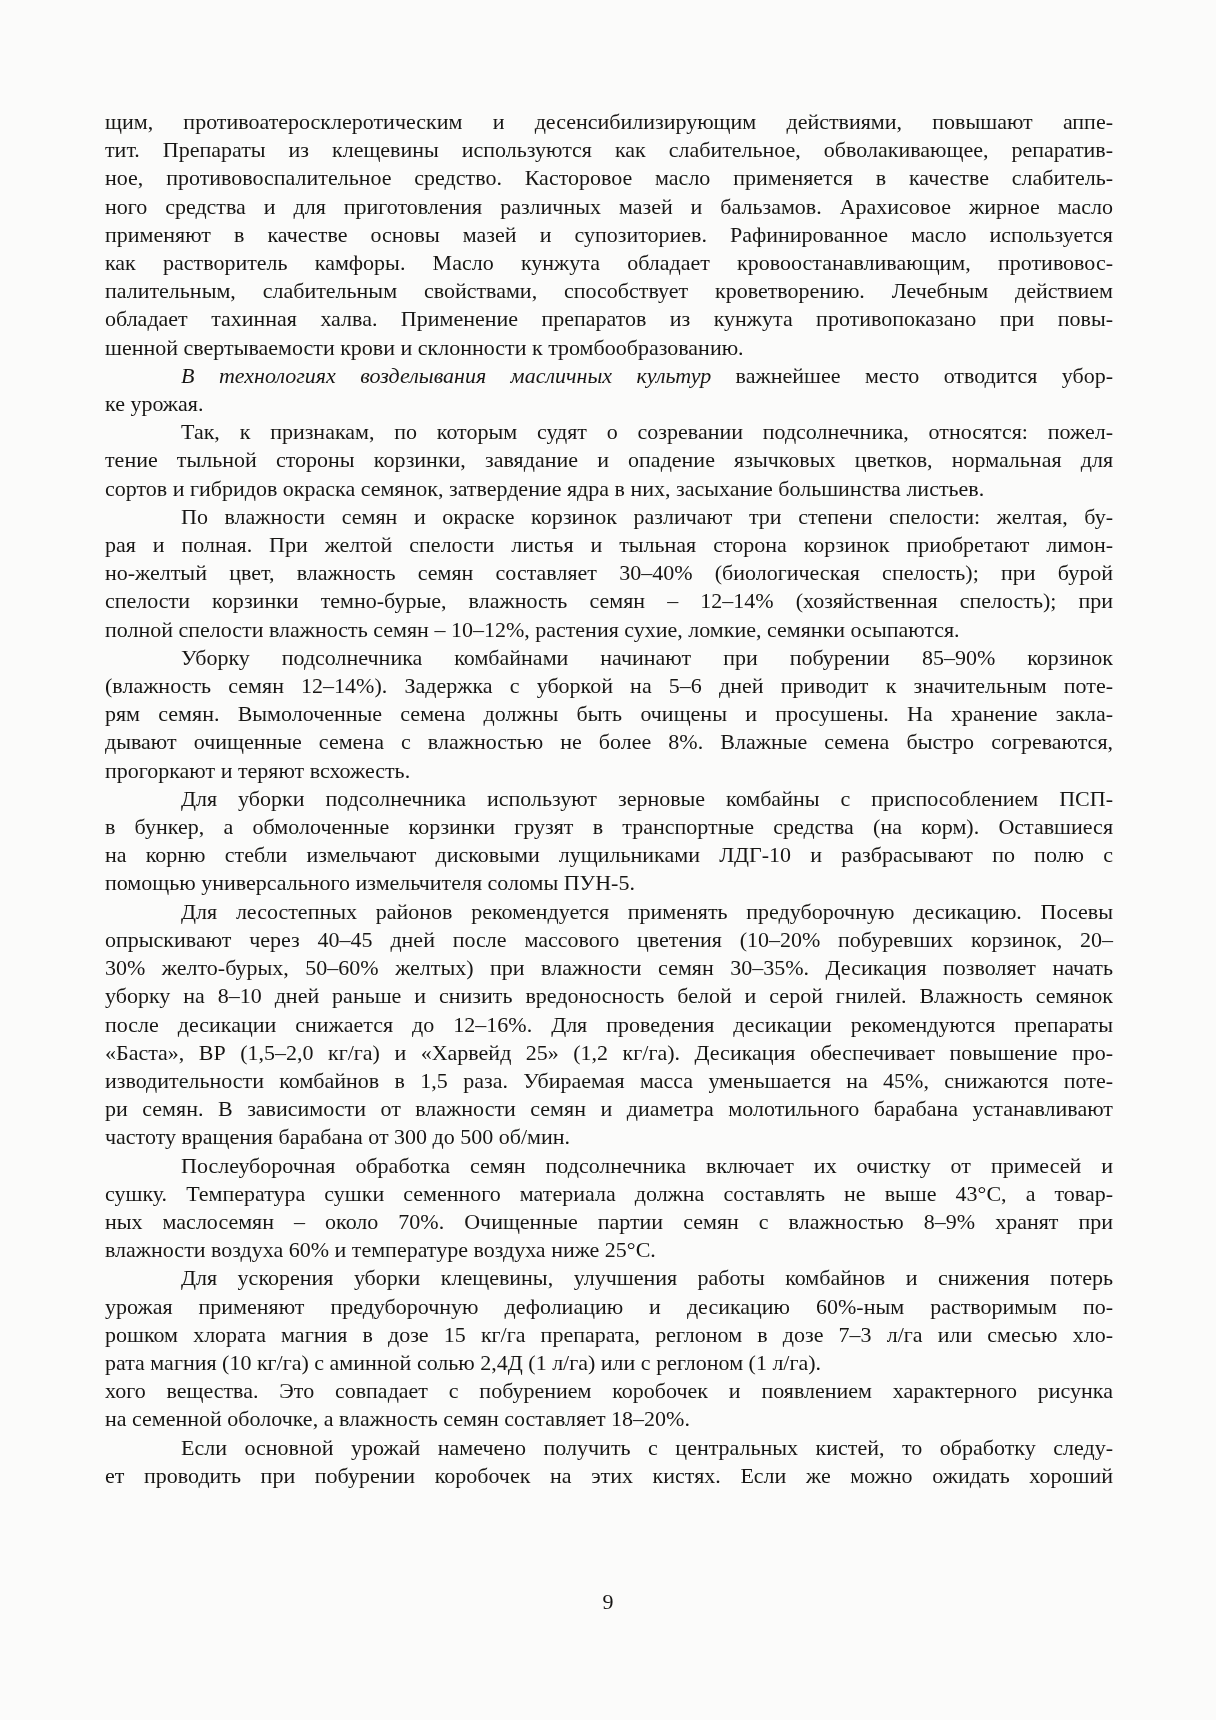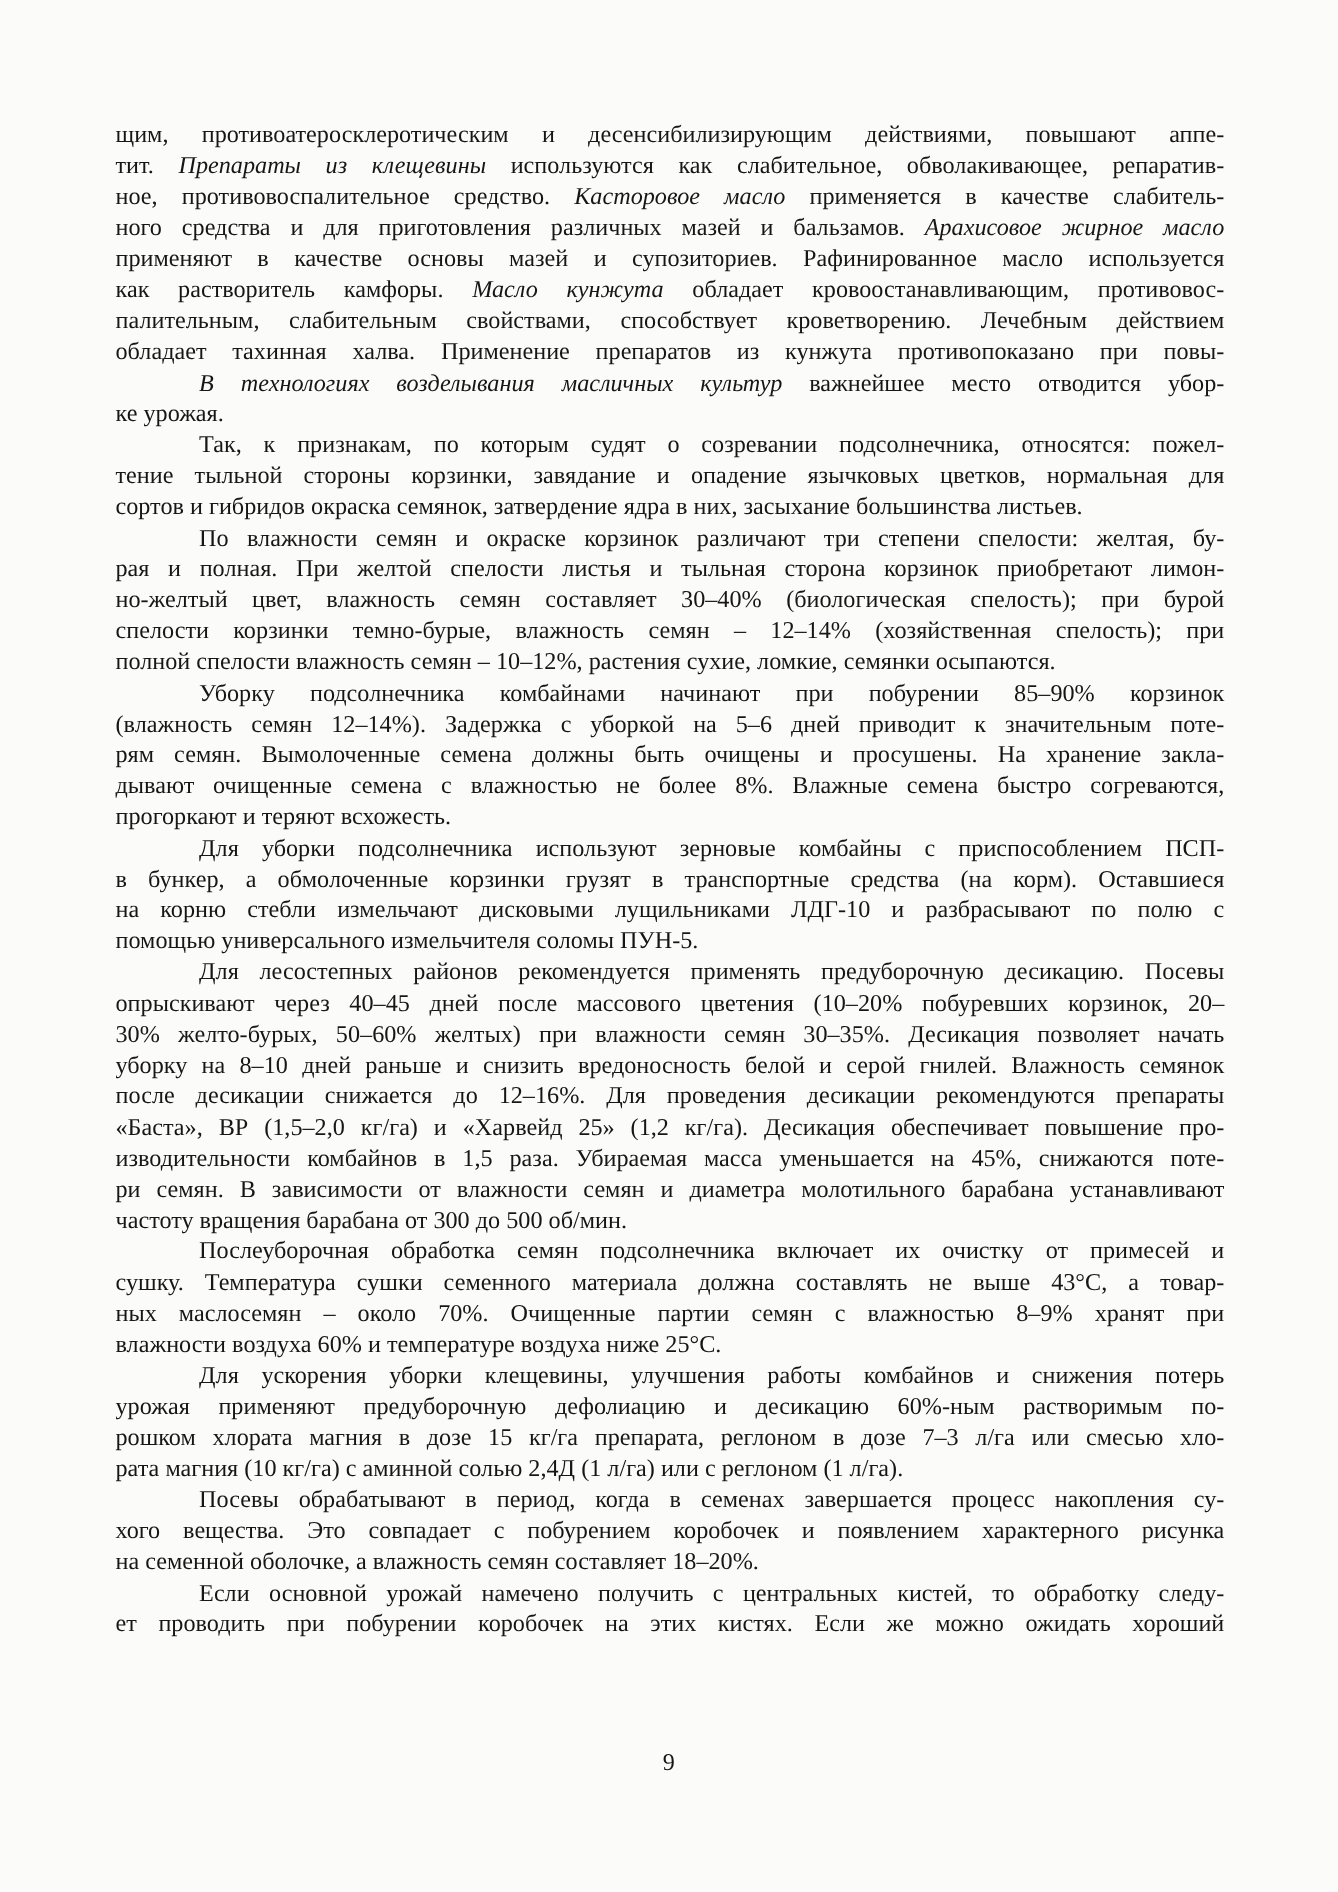--- a/index.html
+++ b/index.html
@@ -36,21 +36,20 @@
     text-align: justify;
     text-align-last: justify;
   }
   .line.end {
     text-align-last: left;
   }
   .line.ind {
     text-indent: 76px;
   }
   .seg-i {
-    font-style: italic;
   }
   .seg-bi {
     font-style: italic;
     font-weight: normal;
   }
   .page-number {
     position: absolute;
     top: 1588px;
     left: 0;
     width: 1216px;
@@ -66,20 +65,21 @@
   <div class="text-block">
       <div class="para">
         <div class="line"><span>щим, противоатеросклеротическим и десенсибилизирующим действиями, повышают аппе-</span></div>
         <div class="line"><span>тит. </span><span class="seg-i">Препараты из клещевины</span><span> используются как слабительное, обволакивающее, репаратив-</span></div>
         <div class="line"><span>ное, противовоспалительное средство. </span><span class="seg-i">Касторовое масло</span><span> применяется в качестве слабитель-</span></div>
         <div class="line"><span>ного средства и для приготовления различных мазей и бальзамов. </span><span class="seg-i">Арахисовое жирное масло</span></div>
         <div class="line"><span>применяют в качестве основы мазей и супозиториев. Рафинированное масло используется</span></div>
         <div class="line"><span>как растворитель камфоры. </span><span class="seg-i">Масло кунжута</span><span> обладает кровоостанавливающим, противовос-</span></div>
         <div class="line"><span>палительным, слабительным свойствами, способствует кроветворению. Лечебным действием</span></div>
         <div class="line"><span>обладает тахинная халва. Применение препаратов из кунжута противопоказано при повы-</span></div>
+        <div class="line end"><span>шенной свертываемости крови и склонности к тромбообразованию.</span></div>
       </div>
       <div class="para">
         <div class="line ind"><span class="seg-bi">В технологиях возделывания масличных культур</span><span> важнейшее место отводится убор-</span></div>
         <div class="line end"><span>ке урожая.</span></div>
       </div>
       <div class="para">
         <div class="line ind"><span>Так, к признакам, по которым судят о созревании подсолнечника, относятся: пожел-</span></div>
         <div class="line"><span>тение тыльной стороны корзинки, завядание и опадение язычковых цветков, нормальная для</span></div>
         <div class="line end"><span>сортов и гибридов окраска семянок, затвердение ядра в них, засыхание большинства листьев.</span></div>
       </div>
@@ -120,21 +120,20 @@
         <div class="line"><span>ных маслосемян – около 70%. Очищенные партии семян с влажностью 8–9% хранят при</span></div>
         <div class="line end"><span>влажности воздуха 60% и температуре воздуха ниже 25°С.</span></div>
       </div>
       <div class="para">
         <div class="line ind"><span>Для ускорения уборки клещевины, улучшения работы комбайнов и снижения потерь</span></div>
         <div class="line"><span>урожая применяют предуборочную дефолиацию и десикацию 60%-ным растворимым по-</span></div>
         <div class="line"><span>рошком хлората магния в дозе 15 кг/га препарата, реглоном в дозе 7–3 л/га или смесью хло-</span></div>
         <div class="line end"><span>рата магния (10 кг/га) с аминной солью 2,4Д (1 л/га) или с реглоном (1 л/га).</span></div>
       </div>
       <div class="para">
-        <div class="line ind"><span>Посевы обрабатывают в период, когда в семенах завершается процесс накопления су-</span></div>
         <div class="line"><span>хого вещества. Это совпадает с побурением коробочек и появлением характерного рисунка</span></div>
         <div class="line end"><span>на семенной оболочке, а влажность семян составляет 18–20%.</span></div>
       </div>
       <div class="para">
         <div class="line ind"><span>Если основной урожай намечено получить с центральных кистей, то обработку следу-</span></div>
         <div class="line"><span>ет проводить при побурении коробочек на этих кистях. Если же можно ожидать хороший</span></div>
       </div>
     </div>
   <div class="page-number">9</div>
 </div>

